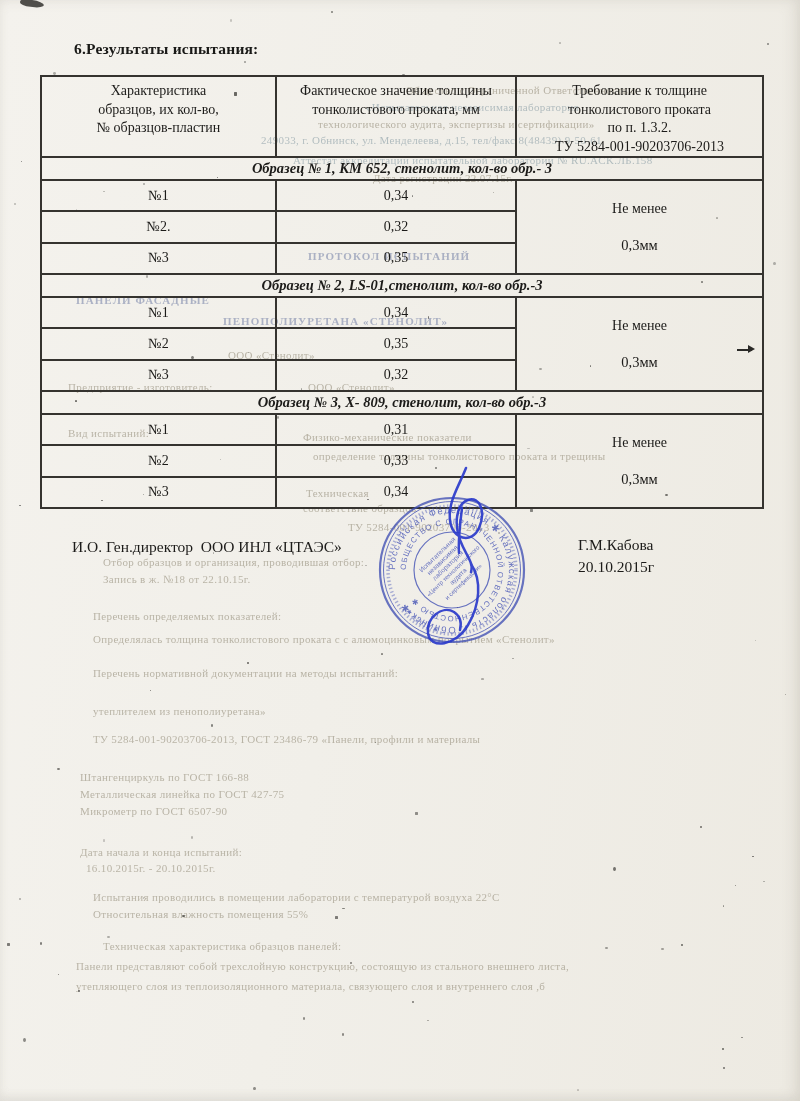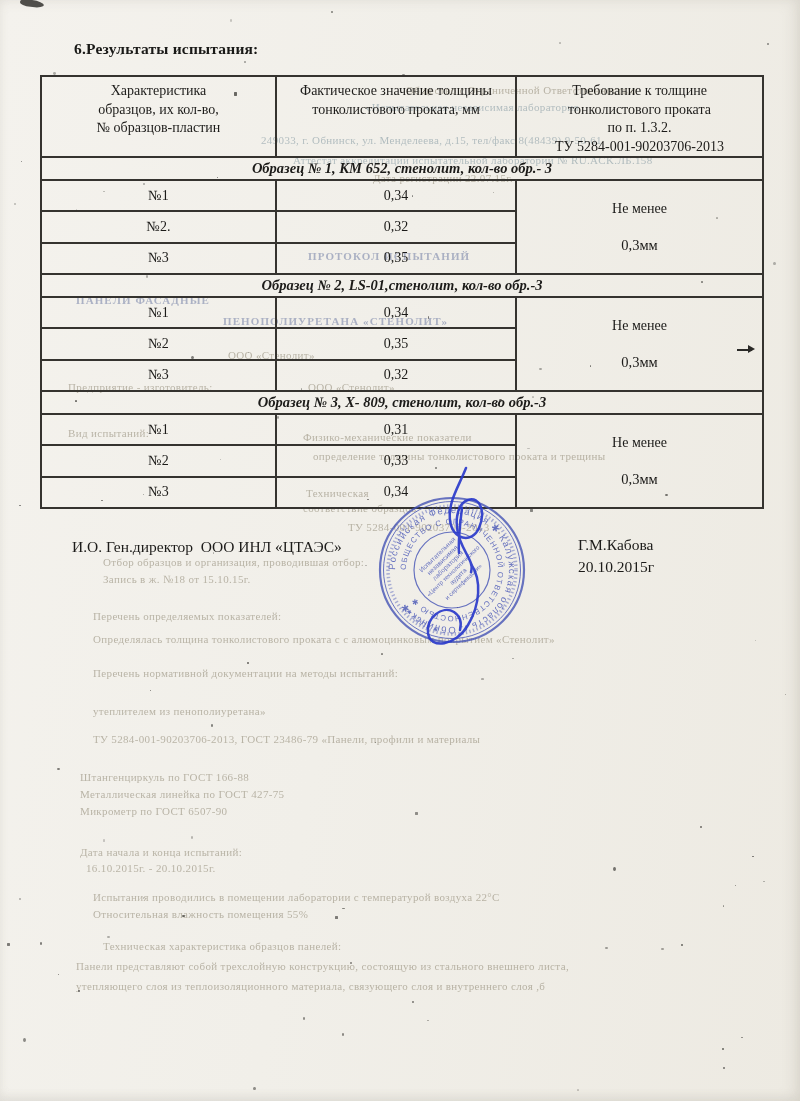--- a/index.html
+++ b/index.html
@@ -61,37 +61,38 @@
 </style>
 </head>
 <body>
 
 <div class="paper">
 
   <h1 class="title">6.Результаты испытания:</h1>
 
   <span class="bleed" style="left:388px;top:84px">Общество с Ограниченной Ответственностью</span>
   <span class="bleed bg" style="left:348px;top:101px">«Испытательная независимая лаборатория</span>
+  <span class="bleed" style="left:300px;top:118px">технологического аудита, экспертизы и сертификации»</span>
   <span class="bleed bg" style="left:243px;top:134px">249033, г. Обнинск, ул. Менделеева, д.15, тел/факс 8(48439) 9-50-61</span>
   <span class="bleed bg" style="left:275px;top:154px">Аттестат аккредитации испытательной лаборатории № RU.ACK.ЛБ.158</span>
   <span class="bleed" style="left:355px;top:172px">Дата регистрации 22.07.15г.</span>
   <span class="bleed bb bold" style="left:290px;top:250px">ПРОТОКОЛ ИСПЫТАНИЙ</span>
   <span class="bleed bb bold" style="left:58px;top:294px">ПАНЕЛИ ФАСАДНЫЕ</span>
   <span class="bleed bb bold" style="left:205px;top:315px">ПЕНОПОЛИУРЕТАНА «СТЕНОЛИТ»</span>
   <span class="bleed" style="left:210px;top:349px">ООО «Стенолит»</span>
   <span class="bleed" style="left:50px;top:381px">Предприятие - изготовитель:</span>
   <span class="bleed" style="left:290px;top:381px">ООО «Стенолит»</span>
   <span class="bleed" style="left:50px;top:427px">Вид испытаний:</span>
   <span class="bleed" style="left:285px;top:431px">Физико-механические показатели</span>
   <span class="bleed" style="left:295px;top:450px">определение толщины тонколистового проката и трещины</span>
   <span class="bleed" style="left:288px;top:487px">Техническая</span>
   <span class="bleed" style="left:285px;top:502px">соответствие образцов</span>
   <span class="bleed" style="left:330px;top:521px">ТУ 5284-001-90203706-2013</span>
   <span class="bleed" style="left:85px;top:556px">Отбор образцов и организация, проводившая отбор:</span>
-  <span class="bleed" style="left:85px;top:573px">Запись в ж. №18 от 15.10.15г.</span>
+  <span class="bleed" style="left:85px;top:573px">Запись в ж. №18 от 22.10.15г.</span>
   <span class="bleed" style="left:75px;top:610px">Перечень определяемых показателей:</span>
   <span class="bleed" style="left:75px;top:633px">Определялась толщина тонколистового проката с с алюмоцинковым покрытием «Стенолит»</span>
   <span class="bleed" style="left:75px;top:667px">Перечень нормативной документации на методы испытаний:</span>
   <span class="bleed" style="left:75px;top:705px">утеплителем из пенополиуретана»</span>
   <span class="bleed" style="left:75px;top:733px">ТУ 5284-001-90203706-2013, ГОСТ 23486-79 «Панели, профили и материалы</span>
   <span class="bleed" style="left:62px;top:771px">Штангенциркуль по ГОСТ 166-88</span>
   <span class="bleed" style="left:62px;top:788px">Металлическая линейка по ГОСТ 427-75</span>
   <span class="bleed" style="left:62px;top:805px">Микрометр по ГОСТ 6507-90</span>
   <span class="bleed" style="left:62px;top:846px">Дата начала и конца испытаний:</span>
   <span class="bleed" style="left:68px;top:862px">16.10.2015г. - 20.10.2015г.</span>

